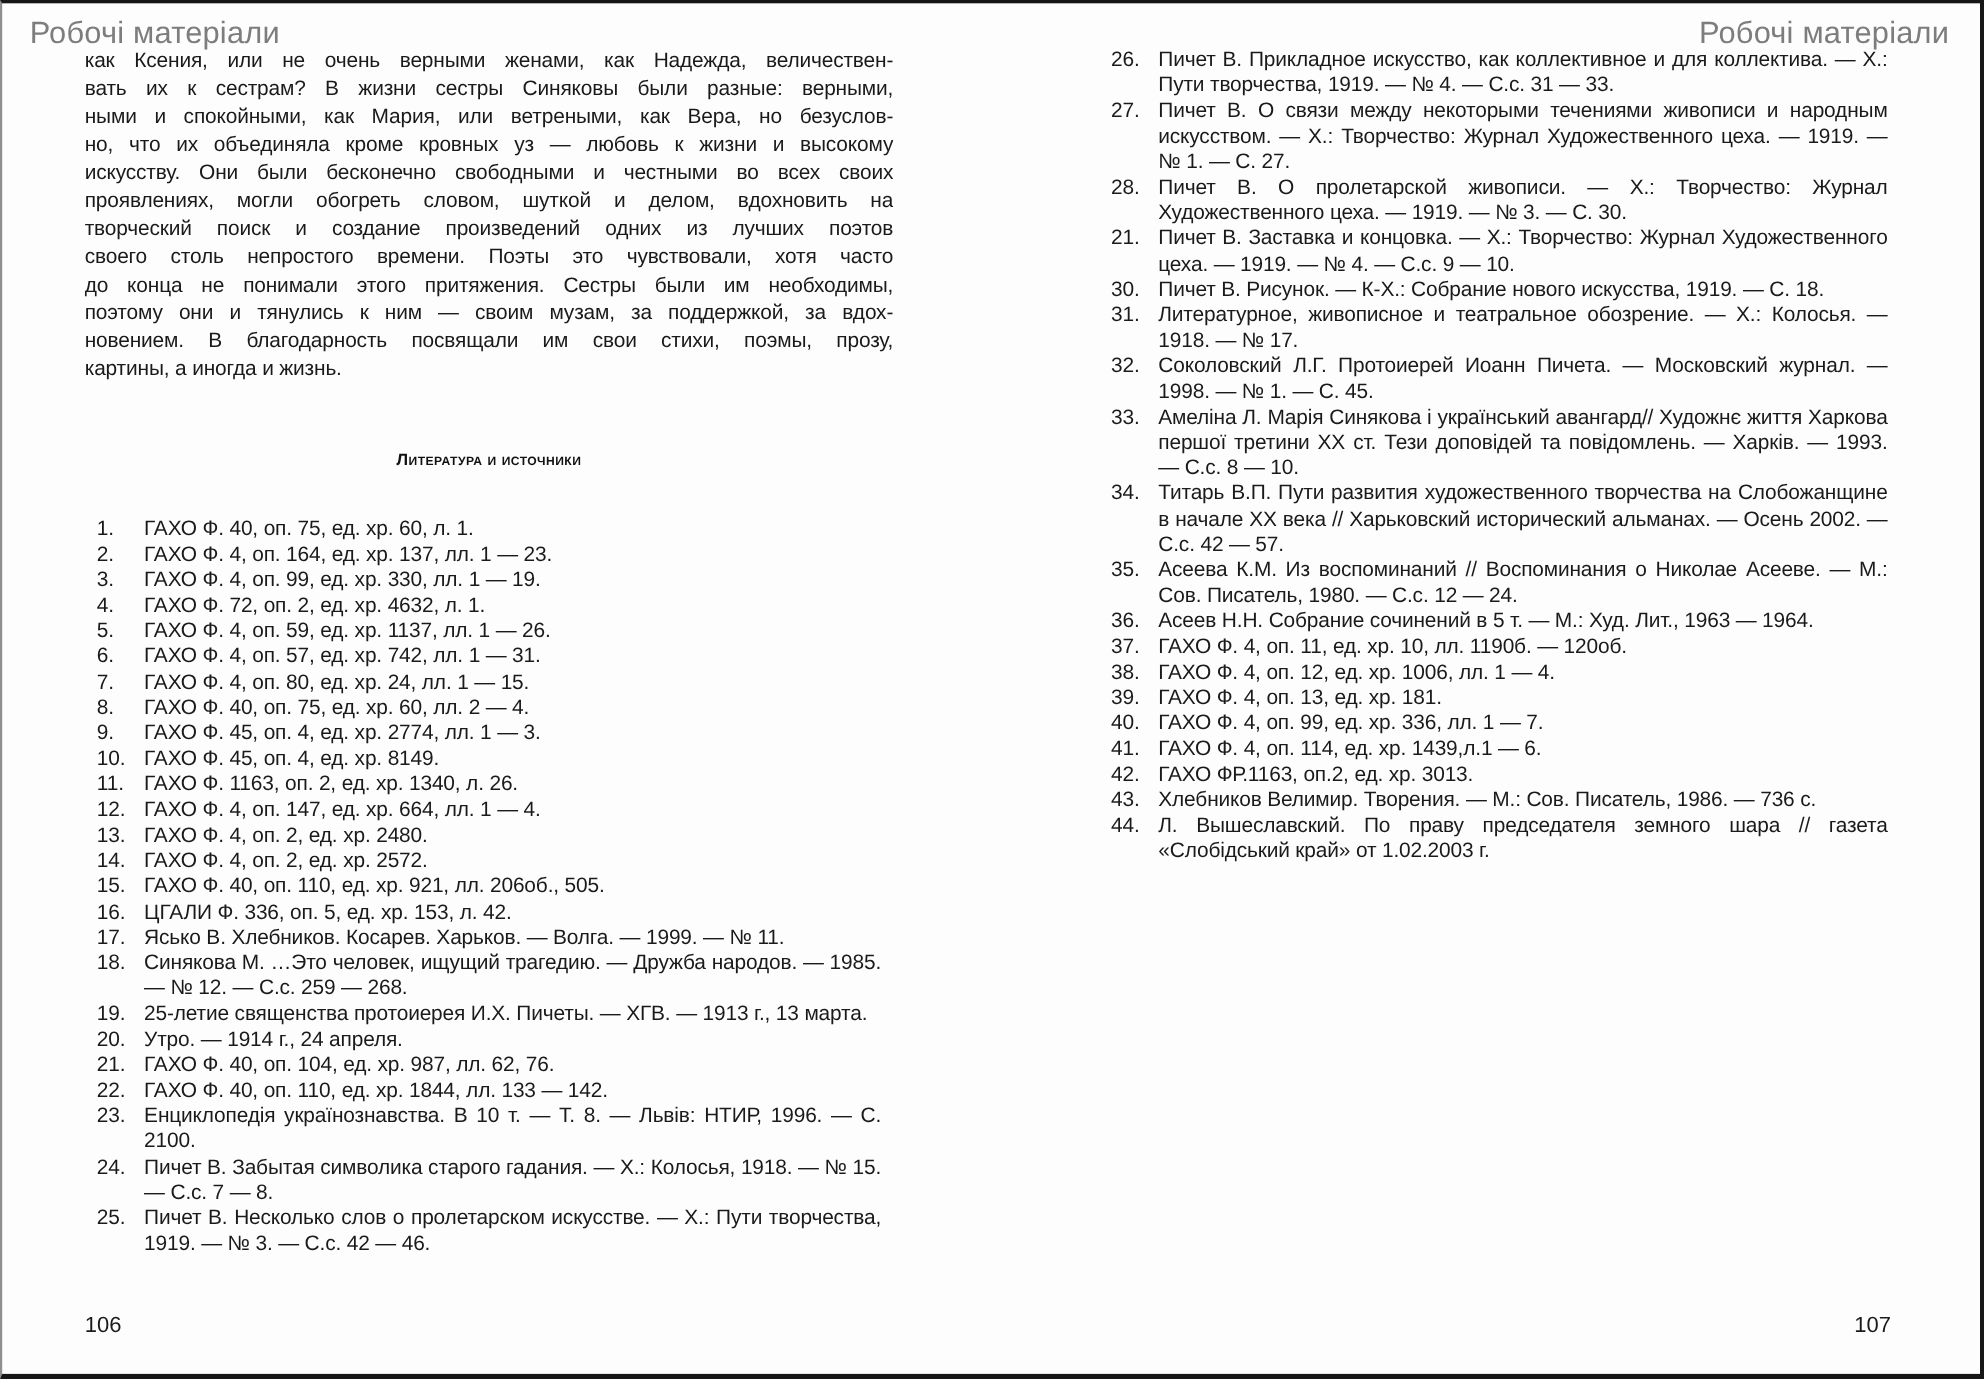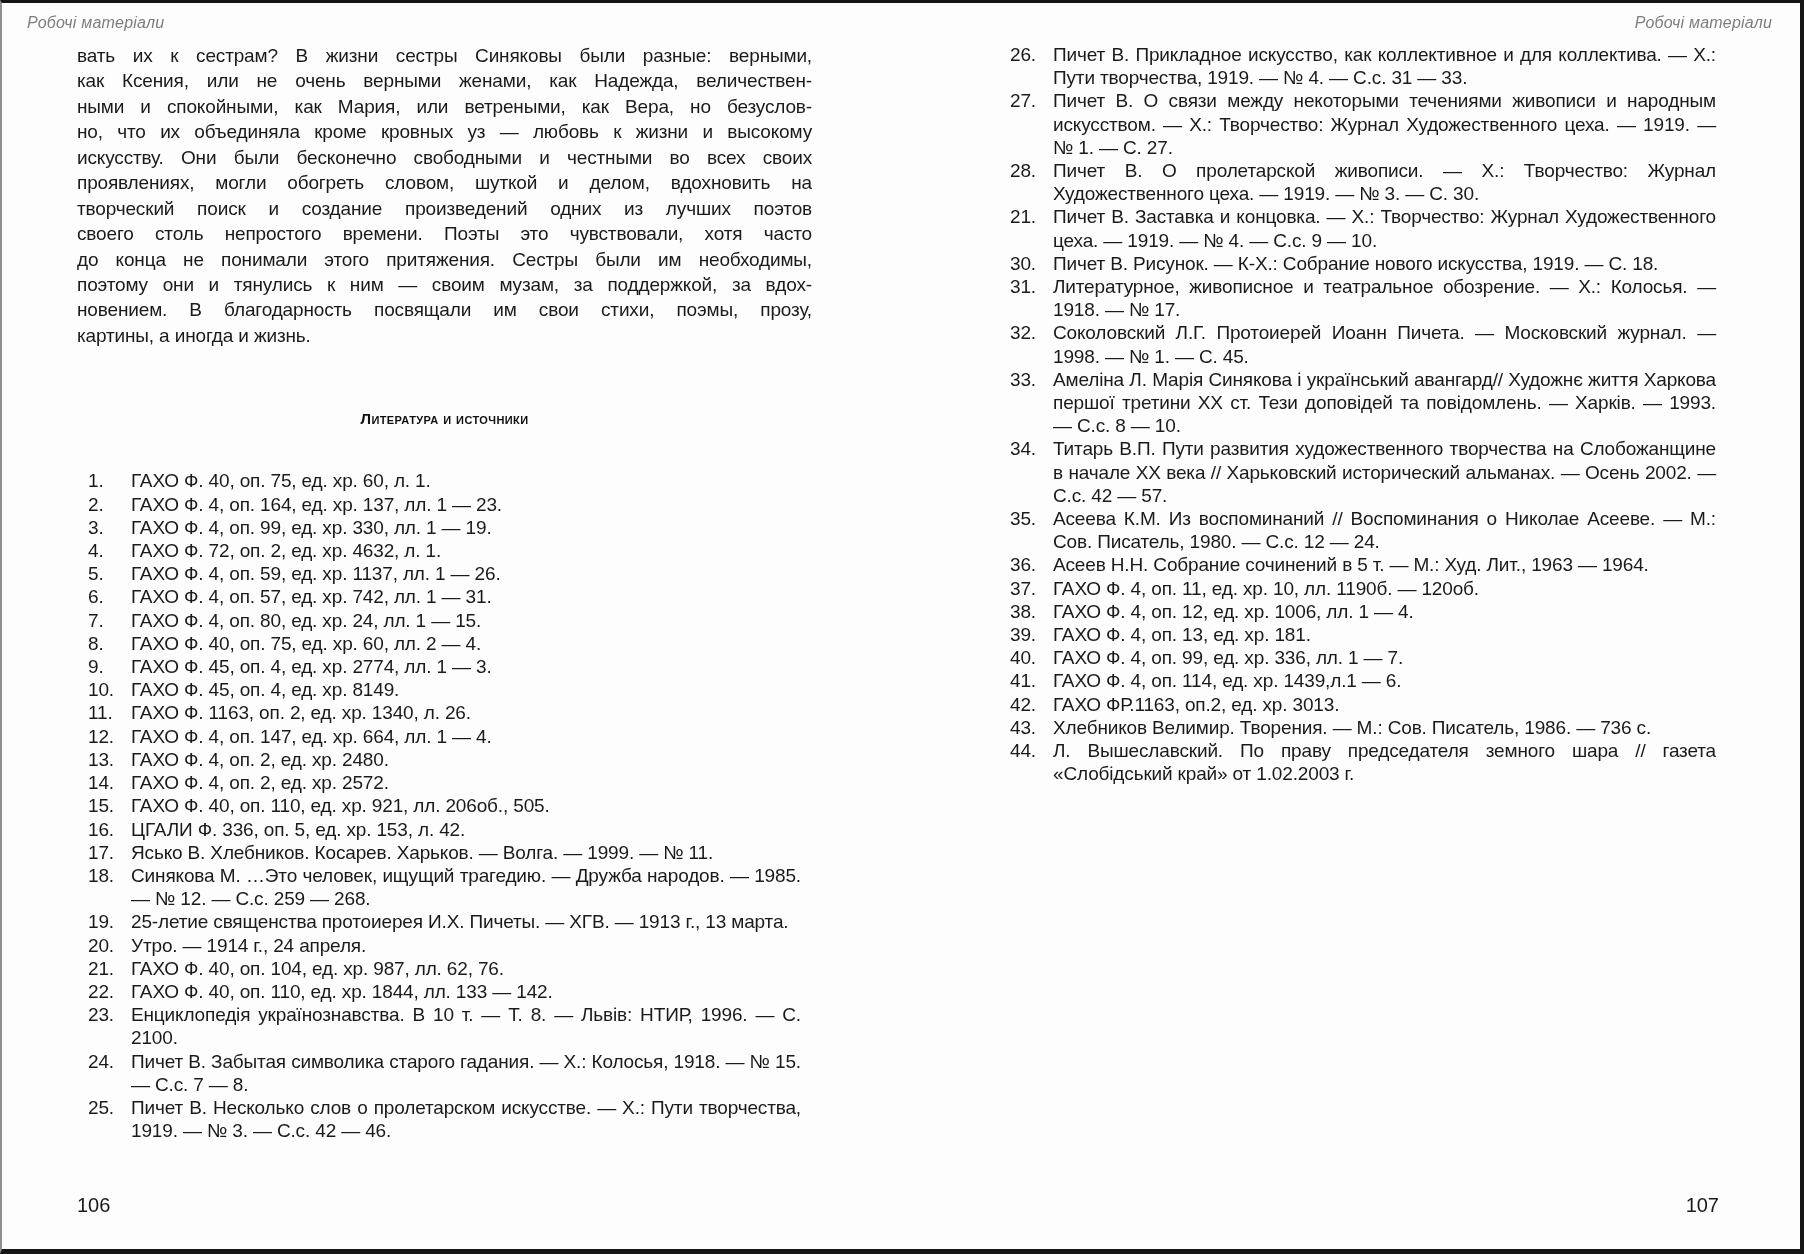--- a/index.html
+++ b/index.html
@@ -17,22 +17,21 @@
     border-right: 4px solid #161616;
     border-bottom: 5px solid #161616;
     border-left: 2px solid #8f8f8f;
     overflow: hidden;
     font-family: "Liberation Sans", "DejaVu Sans", sans-serif;
     color: #1a1a1a;
   }
   .running-header {
     position: absolute;
     top: 11px;
-    font-size: 16px;
-    font-style: italic;
+    font-size: 28px;
     color: #7d7d7d;
     letter-spacing: 0.2px;
     white-space: nowrap;
   }
   .running-header.left  { left: 25px; }
   .running-header.right { right: 28px; }
 
   .col {
     position: absolute;
     top: 40px;
@@ -94,23 +93,23 @@
 <body>
 
 <div class="spread">
 
   <div class="running-header left">Робочі матеріали</div>
 
   <div class="col col-left">
 
     <div class="paragraph">
 
+        <div class="para-line">как Ксения, или не очень верными женами, как Надежда, величествен-</div>
+
         <div class="para-line">вать их к сестрам? В жизни сестры Синяковы были разные: верными,</div>
-
-        <div class="para-line">как Ксения, или не очень верными женами, как Надежда, величествен-</div>
 
         <div class="para-line">ными и спокойными, как Мария, или ветреными, как Вера, но безуслов-</div>
 
         <div class="para-line">но, что их объединяла кроме кровных уз — любовь к жизни и высокому</div>
 
         <div class="para-line">искусству. Они были бесконечно свободными и честными во всех своих</div>
 
         <div class="para-line">проявлениях, могли обогреть словом, шуткой и делом, вдохновить на</div>
 
         <div class="para-line">творческий поиск и создание произведений одних из лучших поэтов</div>

